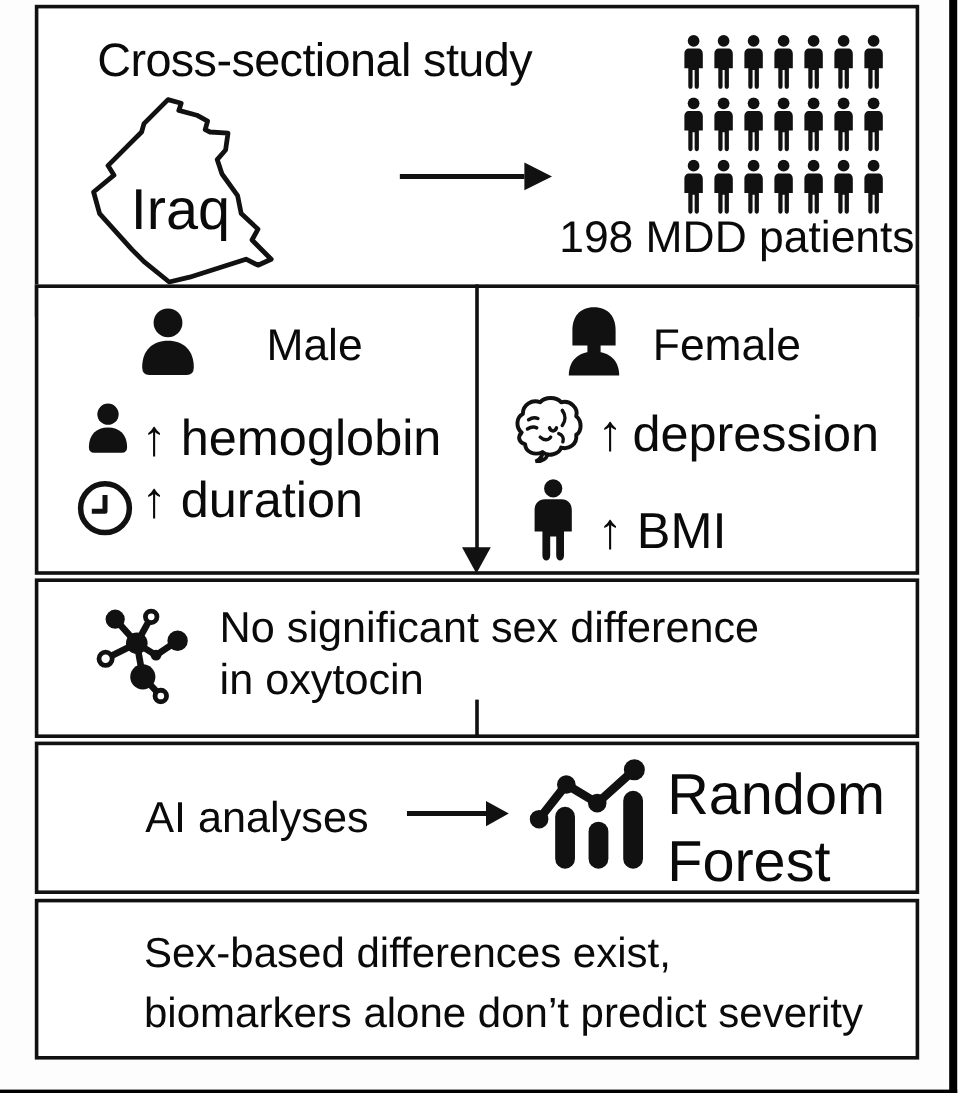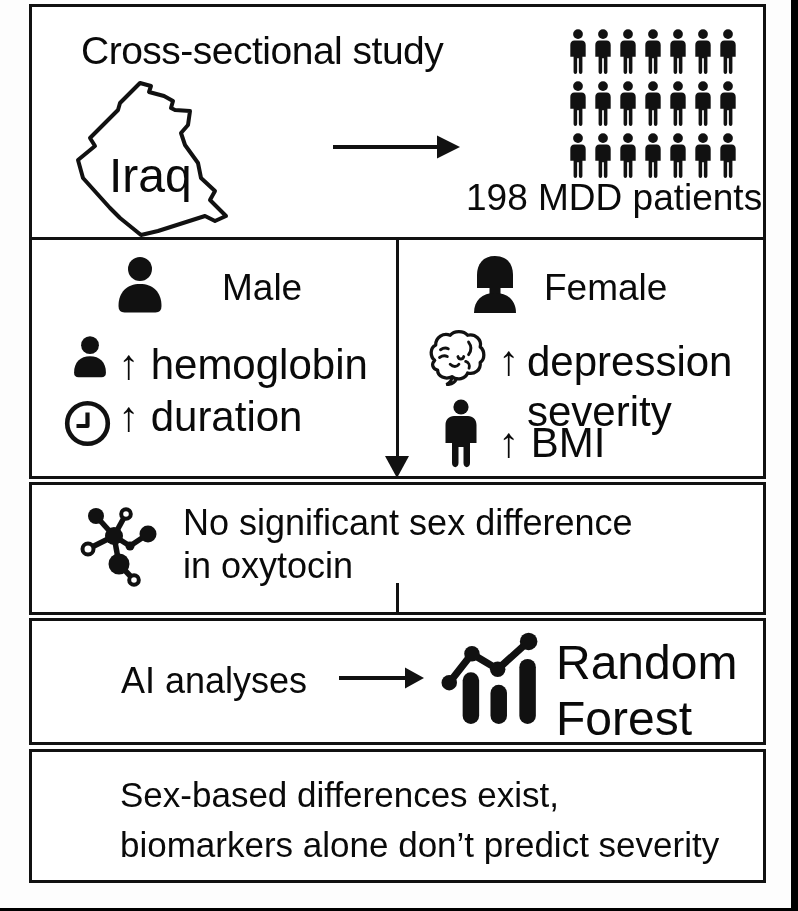--- a/index.html
+++ b/index.html
@@ -243,21 +243,20 @@
     <path d="M14,29 C17,27 20,27 22,28" fill="none" stroke="#111" stroke-width="3" stroke-linecap="round"></path>
     <path d="M44,13 C47,17 47,22 44,26" fill="none" stroke="#111" stroke-width="3" stroke-linecap="round"></path>
     <path d="M33,28 C34,31.5 38,31.5 39,28" fill="none" stroke="#111" stroke-width="3" stroke-linecap="round"></path>
     <path d="M25,36 C28,39 32,39 34,36" fill="none" stroke="#111" stroke-width="3" stroke-linecap="round"></path>
     <path d="M41,33 C44,34 45.5,37 44.5,40" fill="none" stroke="#111" stroke-width="3" stroke-linecap="round"></path>
   </svg>
   <div class="abs body-label finding-lines" style="left:498px; top:337px;">
     <span class="up">↑</span>
     <span style="white-space:normal; line-height:1.18;">
       <span>depression</span><br>
-      <span>severity</span>
     </span>
   </div>
 
   <svg class="abs" style="left:440px; top:399px;" width="42" height="72" viewBox="0 0 42 72">
     <circle cx="21" cy="8" r="7.6" fill="#111"></circle>
     <path fill="#111" d="M14,17 L28,17 C33,17 36.5,20.5 36.5,26 L36.5,44 L30,44 L30,64
              C30,69.5 23.5,69.5 23.5,64 L23.5,48 L18.5,48 L18.5,64
              C18.5,69.5 12,69.5 12,64 L12,44 L5.5,44 L5.5,26 C5.5,20.5 9,17 14,17 Z"></path>
   </svg>
   <div class="abs body-label" style="left:498px; top:419px;">↑ BMI</div>

